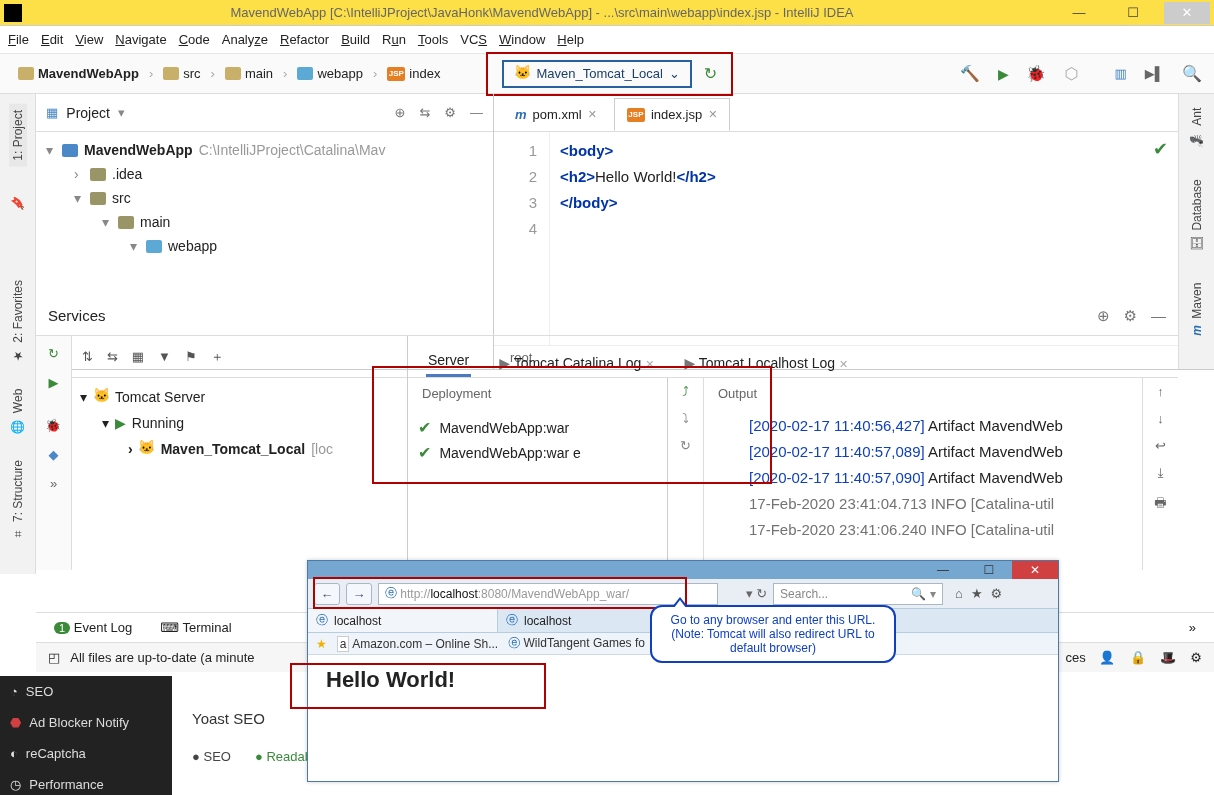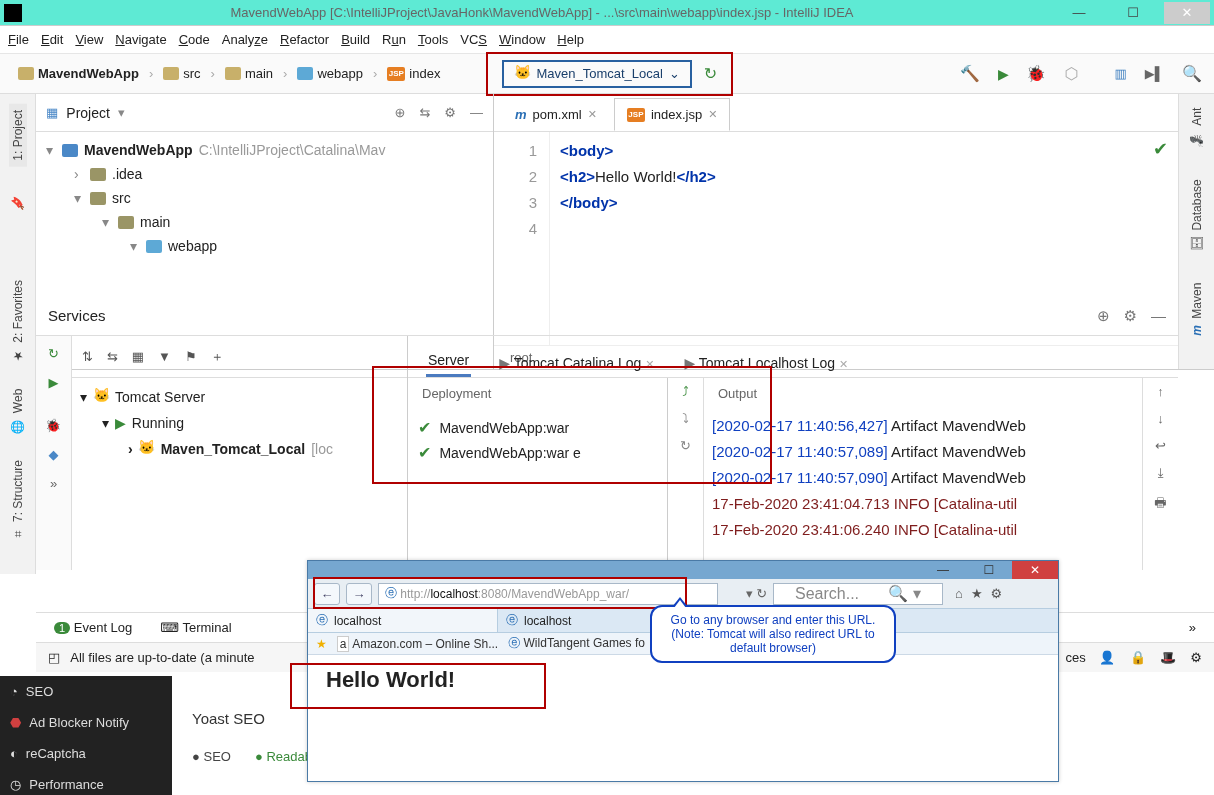--- a/index.html
+++ b/index.html
@@ -1,17 +1,17 @@
 <!DOCTYPE html>
 <html><head>
 <meta charset="utf-8">
 <style>
   * { margin: 0; padding: 0; box-sizing: border-box; font-family: "Segoe UI", Arial, sans-serif; }
   body { width: 1214px; height: 795px; background: #fff; overflow: hidden; font-size: 13px; color: #222; position: relative; }
-  .titlebar { height: 26px; background: #5eead4; display: flex; align-items: center; padding: 0 4px; border-bottom: 1px solid #ccc; }
+  .titlebar { height: 26px; background: #fde047; display: flex; align-items: center; padding: 0 4px; border-bottom: 1px solid #ccc; }
   .titlebar .icon { width: 18px; height: 18px; background: #000; margin-right: 6px; }
   .titlebar .title { flex: 1; text-align: center; color: #666; }
   .winbtns { display: flex; gap: 8px; }
   .winbtn { width: 46px; height: 22px; display:flex; align-items:center; justify-content:center; color:#444; }
   .winbtn.close { background:#ccc; color:#fff; }
   .menubar { height: 28px; display: flex; align-items: center; padding: 0 8px; gap: 12px; border-bottom: 1px solid #e6e6e6; }
   .menubar span { color: #222; }
   .menubar span u { text-decoration: underline; }
   .toolbar { height: 40px; display: flex; align-items: center; padding: 0 12px; border-bottom: 1px solid #ddd; background:#fafafa; }
   .crumbs { display: flex; align-items:center; gap: 4px; }
@@ -68,41 +68,41 @@
   .deploy-col { width:260px; border-right:1px solid #ccc; position:relative; }
   .tab-row { height:42px; border-bottom:1px solid #ddd; display:flex; align-items:flex-end; padding:0 18px; gap:26px; font-size:14px; }
   .tab-row .tab { padding:6px 2px; }
   .tab-row .tab.active { border-bottom:3px solid #4b7bbf; }
   .redbox { border:2px solid #b00000; position:absolute; }
   .deploy-list { padding:6px 10px; font-size:14px; }
   .deploy-list .row { display:flex; align-items:center; gap:8px; padding:3px 0; }
   .greenchk { color:#3a8a3a; font-size:16px; }
   .output-col { flex:1; display:flex; position:relative; }
   .output-left { width:36px; border-right:1px solid #ddd; display:flex; flex-direction:column; align-items:center; padding-top:6px; gap:12px; color:#666; }
-  .output-text { flex:1; font-family:"Consolas",monospace; font-size:15px; padding:4px 0 0 8px; line-height:26px; overflow:hidden; white-space:nowrap; }
+  .output-text { flex:1; font-family:"Consolas",monospace; font-size:15px; padding:4px 0 0 8px; line-height:26px; overflow:hidden; white-space:nowrap;margin-left:37px; }
   .output-text .ts { color:#1040c0; }
-  .output-text .info { color:#7f1d1d; }
+  .output-text .info { color:#737373; }
   .output-right { width:36px; border-left:1px solid #ddd; display:flex; flex-direction:column; align-items:center; padding-top:6px; gap:12px; color:#666; }
   .statusbar-top { height:30px; border-top:1px solid #ddd; display:flex; align-items:center; padding:0 18px; gap:28px; }
   .statusbar-bot { height:30px; border-top:1px solid #ddd; display:flex; align-items:center; padding:0 12px; gap:10px; background:#f6f6f6; }
   .statusbar-bot .r { margin-left:auto; display:flex; gap:14px; align-items:center; }
   
   .dark-sidebar { position:absolute; left:0; top:676px; width:172px; background:#222; color:#ddd; font-size:13px; }
   .dark-sidebar .row { padding:8px 10px; display:flex; align-items:center; gap:8px; }
   
   .browser { position:absolute; left:307px; top:560px; width:752px; height:222px; border:1px solid #4a7aa6; background:#fff; box-shadow:0 0 4px rgba(0,0,0,.2); }
   .br-title { height:18px; background:#76a7d0; display:flex; justify-content:flex-end; align-items:stretch; }
   .br-title .b { width:46px; display:flex; align-items:center; justify-content:center; font-size:12px; color:#333; }
   .br-title .b.close { background:#d04040; color:#fff; }
   .br-tool { height:30px; background:#e8eef3; display:flex; align-items:center; padding:0 6px; gap:6px; border-bottom:1px solid #b6cde0; }
   .navbtn { width:26px; height:22px; border:1px solid #a8b8c8; border-radius:3px; background:#f4f8fc; display:flex; align-items:center; justify-content:center; color:#446; }
   .addr { flex:0 0 340px; height:22px; border:1px solid #a8b8c8; background:#fff; display:flex; align-items:center; padding:0 6px; font-size:12px; color:#555; }
   .addr .gray { color:#999; }
   .addr .dark { color:#111; }
-  .search { flex:0 0 170px; height:22px; border:1px solid #a8b8c8; background:#fff; display:flex; align-items:center; padding:0 21px; font-size:16px; color:#888; }
+  .search { flex:0 0 170px; height:22px; border:1px solid #a8b8c8; background:#fff; display:flex; align-items:center; padding:0 6px; font-size:12px; color:#888; }
   .br-tabs { height:24px; background:#dbe8f4; display:flex; border-bottom:1px solid #b6cde0; font-size:12px; }
   .br-tab { width:190px; border-right:1px solid #b6cde0; display:flex; align-items:center; gap:6px; padding:0 8px; }
   .br-tab.active { background:#f2f6fa; }
   .br-fav { height:22px; background:#eef4fa; display:flex; align-items:center; gap:10px; padding:0 8px; font-size:12px; color:#333; border-bottom:1px solid #ccd9e6; }
   .br-body { padding:12px 18px; font-family:"Times New Roman",serif; font-size:22px; font-weight:bold; position:relative; }
   .callout { position:absolute; left:650px; top:605px; width:246px; border:2px solid #1040c0; border-radius:12px; background:#fff; color:#1040c0; font-size:12px; text-align:center; padding:6px 8px; z-index:30; }
   .callout::before { content:""; position:absolute; top:-10px; left:20px; width:0;height:0; border-left:8px solid transparent; border-right:8px solid transparent; border-bottom:10px solid #1040c0; }
   .callout::after { content:""; position:absolute; top:-7px; left:22px; width:0;height:0; border-left:6px solid transparent; border-right:6px solid transparent; border-bottom:8px solid #fff; }
   .yoast { position:absolute; left:172px; top:700px; width:900px; padding:10px 20px; color:#444; font-size:14px; }
   .yoast-tabs { margin-top:22px; display:flex; gap:24px; font-size:13px; }

